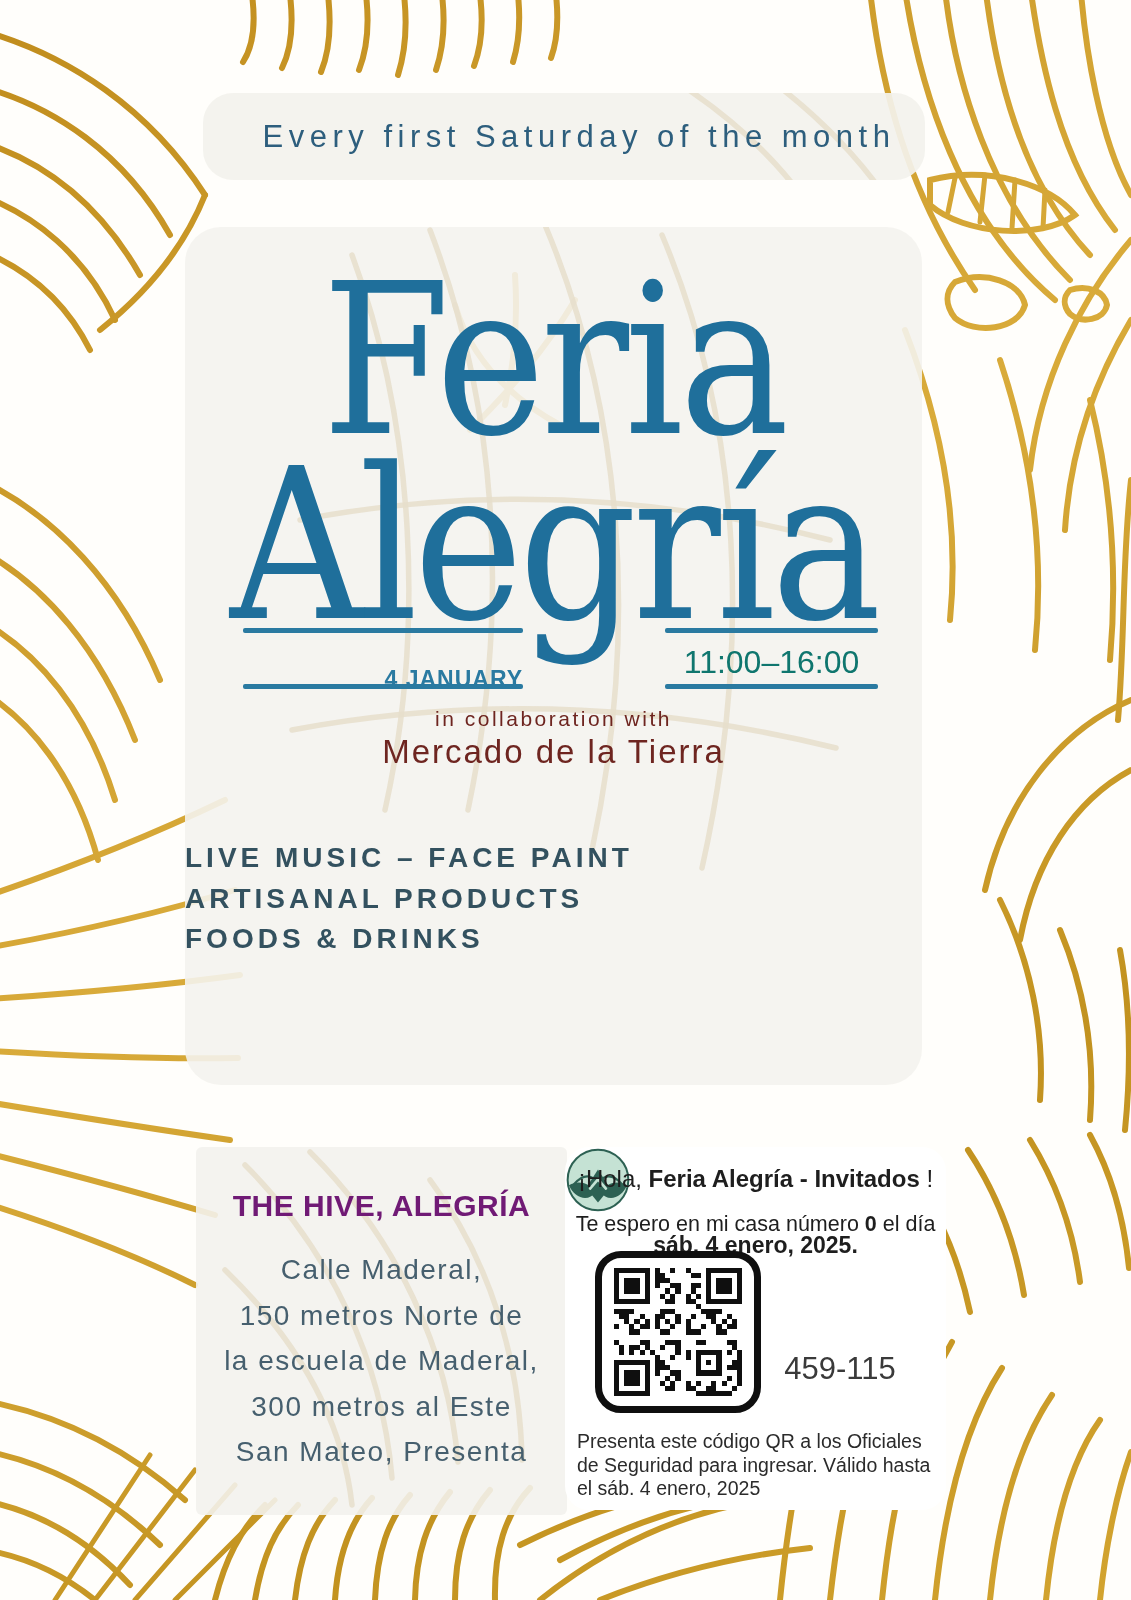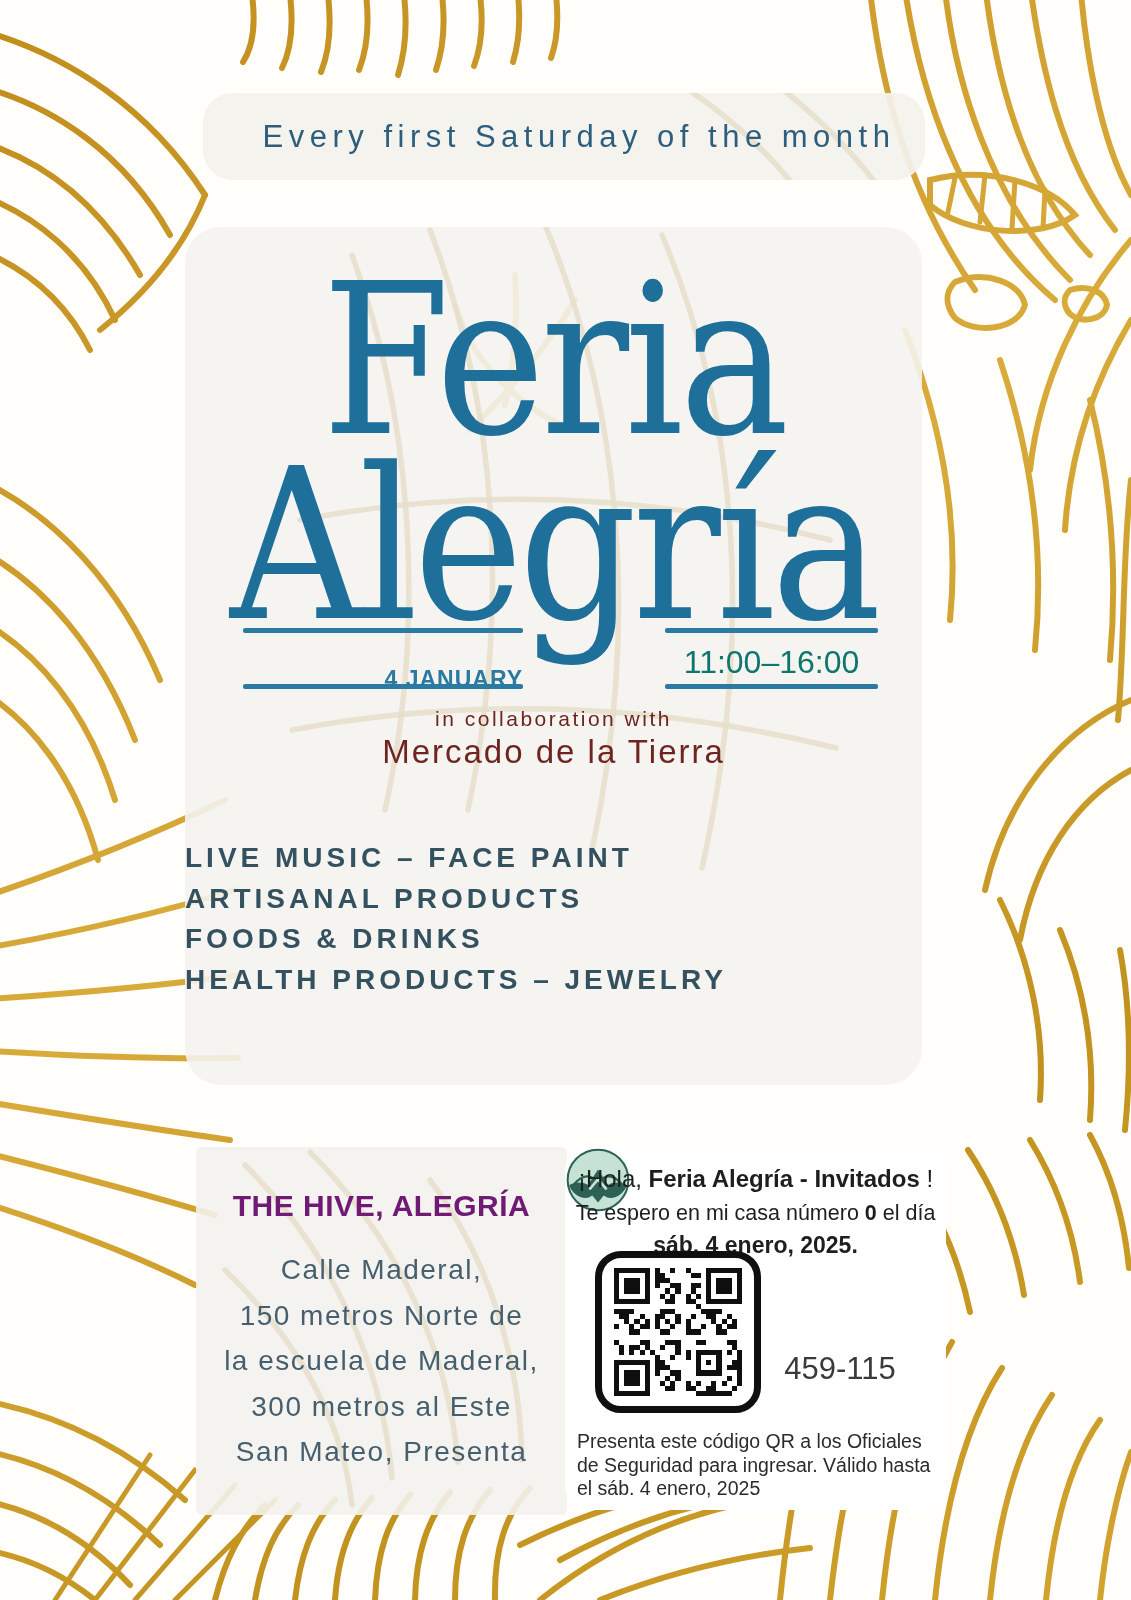--- a/index.html
+++ b/index.html
@@ -32,21 +32,21 @@
     font-size:28px;font-weight:700;letter-spacing:4px;line-height:40.5px;}
   .venue-name{left:196px;top:1189px;width:371px;text-align:center;font-size:30px;font-weight:700;
     letter-spacing:0.5px;color:#701a75;}
   .address{left:196px;top:1247px;width:371px;text-align:center;font-size:28px;letter-spacing:1.5px;
     color:#465F6E;line-height:45.5px;}
   .invite-card{position:absolute;z-index:3;left:565px;top:1147px;width:381px;height:363px;
     background:#FFFFFF;border-radius:24px;color:#1E1E1E;}
   .invite-card > div{position:absolute;}
   .greeting{left:0;top:18px;width:381px;text-align:center;font-size:24px;}
   .greeting b{font-weight:700;}
-  .msg1{left:0;top:54px;width:381px;text-align:center;font-size:21.5px;}
+  .msg1{left:0;top:65px;width:381px;text-align:center;font-size:21.5px;}
   .msg2{left:0;top:85px;width:381px;text-align:center;font-size:23px;font-weight:700;}
   .qr-box{left:30px;top:104px;width:152px;height:148px;border:7px solid #0F0F0F;border-radius:26px;
     background:#fff;display:flex;align-items:center;justify-content:center;}
   .logo{left:240px;top:136px;width:66px;height:66px;}
   .house-code{left:170px;top:204px;width:210px;text-align:center;font-size:31px;color:#3A3A3A;}
   .footer-note{left:12px;top:283px;width:357px;font-size:19.5px;line-height:23.5px;color:#2B2B2B;}
 </style>
 </head>
 <body>
 
@@ -200,21 +200,20 @@
   <div class="txt date">4 JANUARY</div>
   <div class="txt time">11:00–16:00</div>
 
   <div class="txt collab2">Mercado de la Tierra</div>
   <div class="txt collab1">in collaboration with</div>
 
   <div class="txt activities">
     <div>LIVE MUSIC – FACE PAINT</div>
     <div>ARTISANAL PRODUCTS</div>
     <div>FOODS &amp; DRINKS</div>
-    <div>HEALTH PRODUCTS – JEWELRY</div>
   </div>
 
   <div class="txt venue-name">THE HIVE, ALEGRÍA</div>
   <div class="txt address">
     <div>Calle Maderal,</div>
     <div>150 metros Norte de</div>
     <div>la escuela de Maderal,</div>
     <div>300 metros al Este</div>
     <div>San Mateo, Presenta</div>
   </div>

